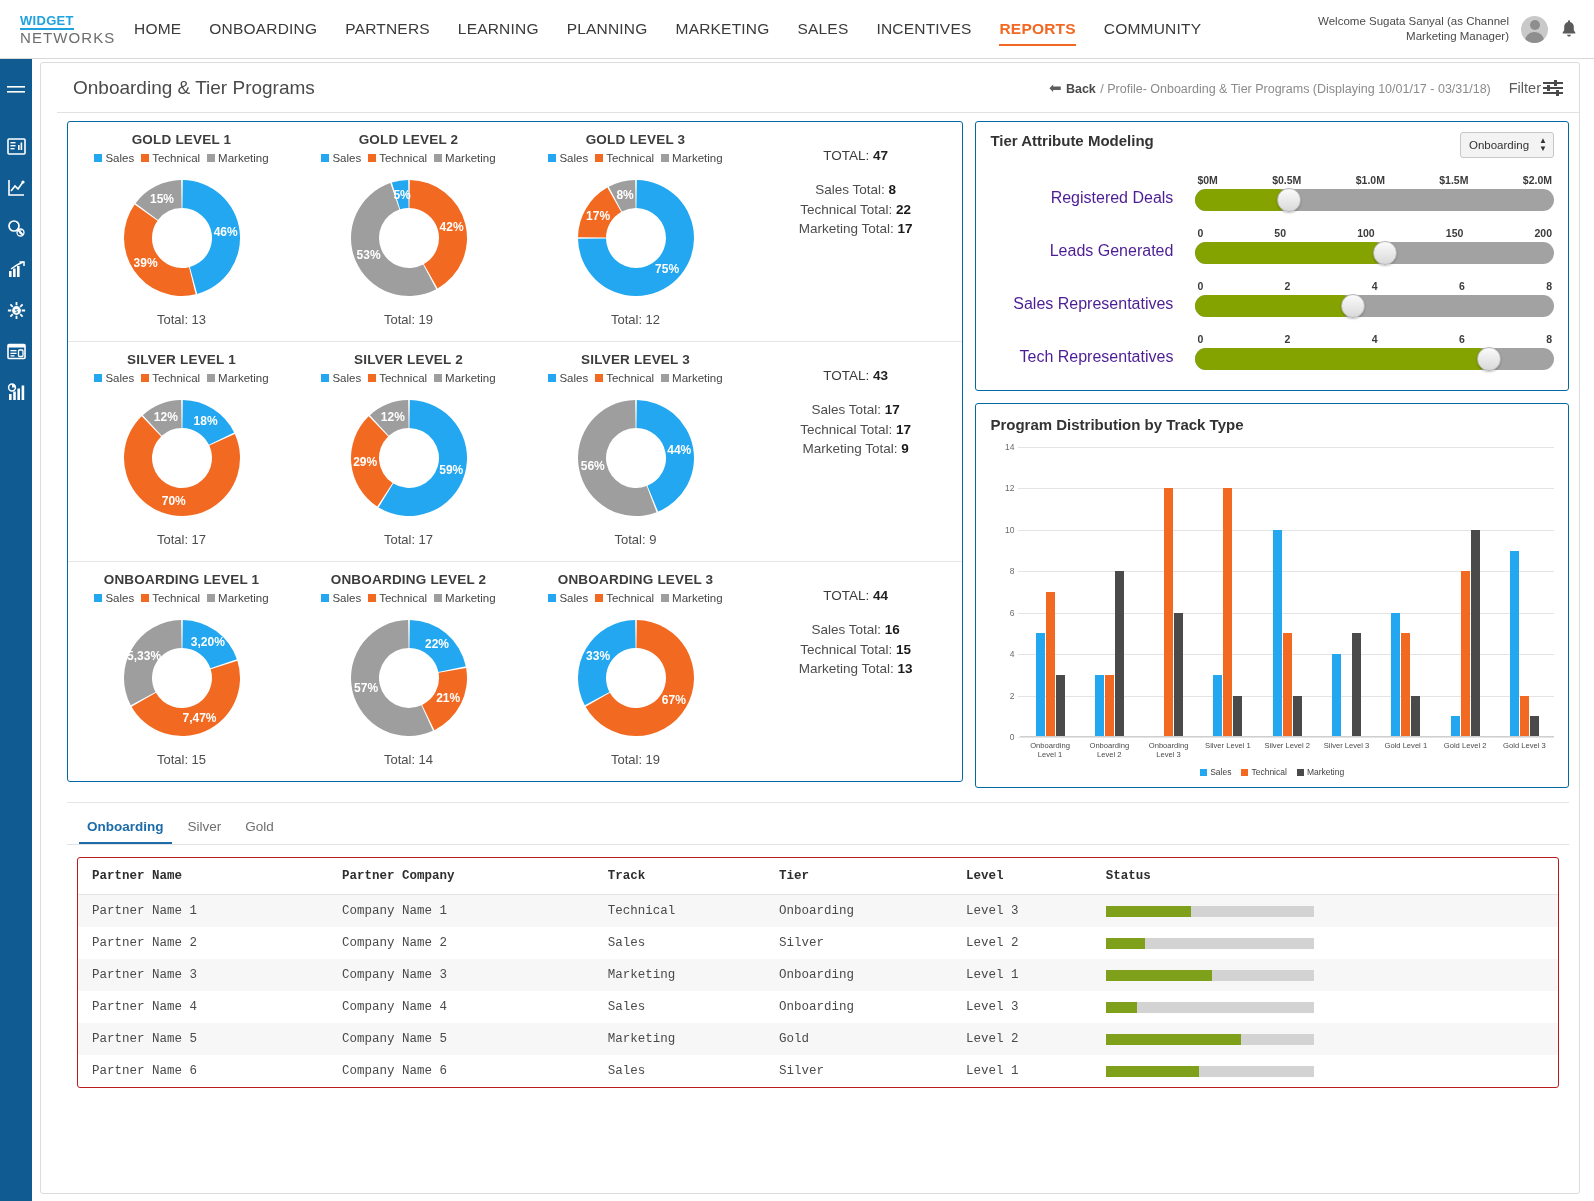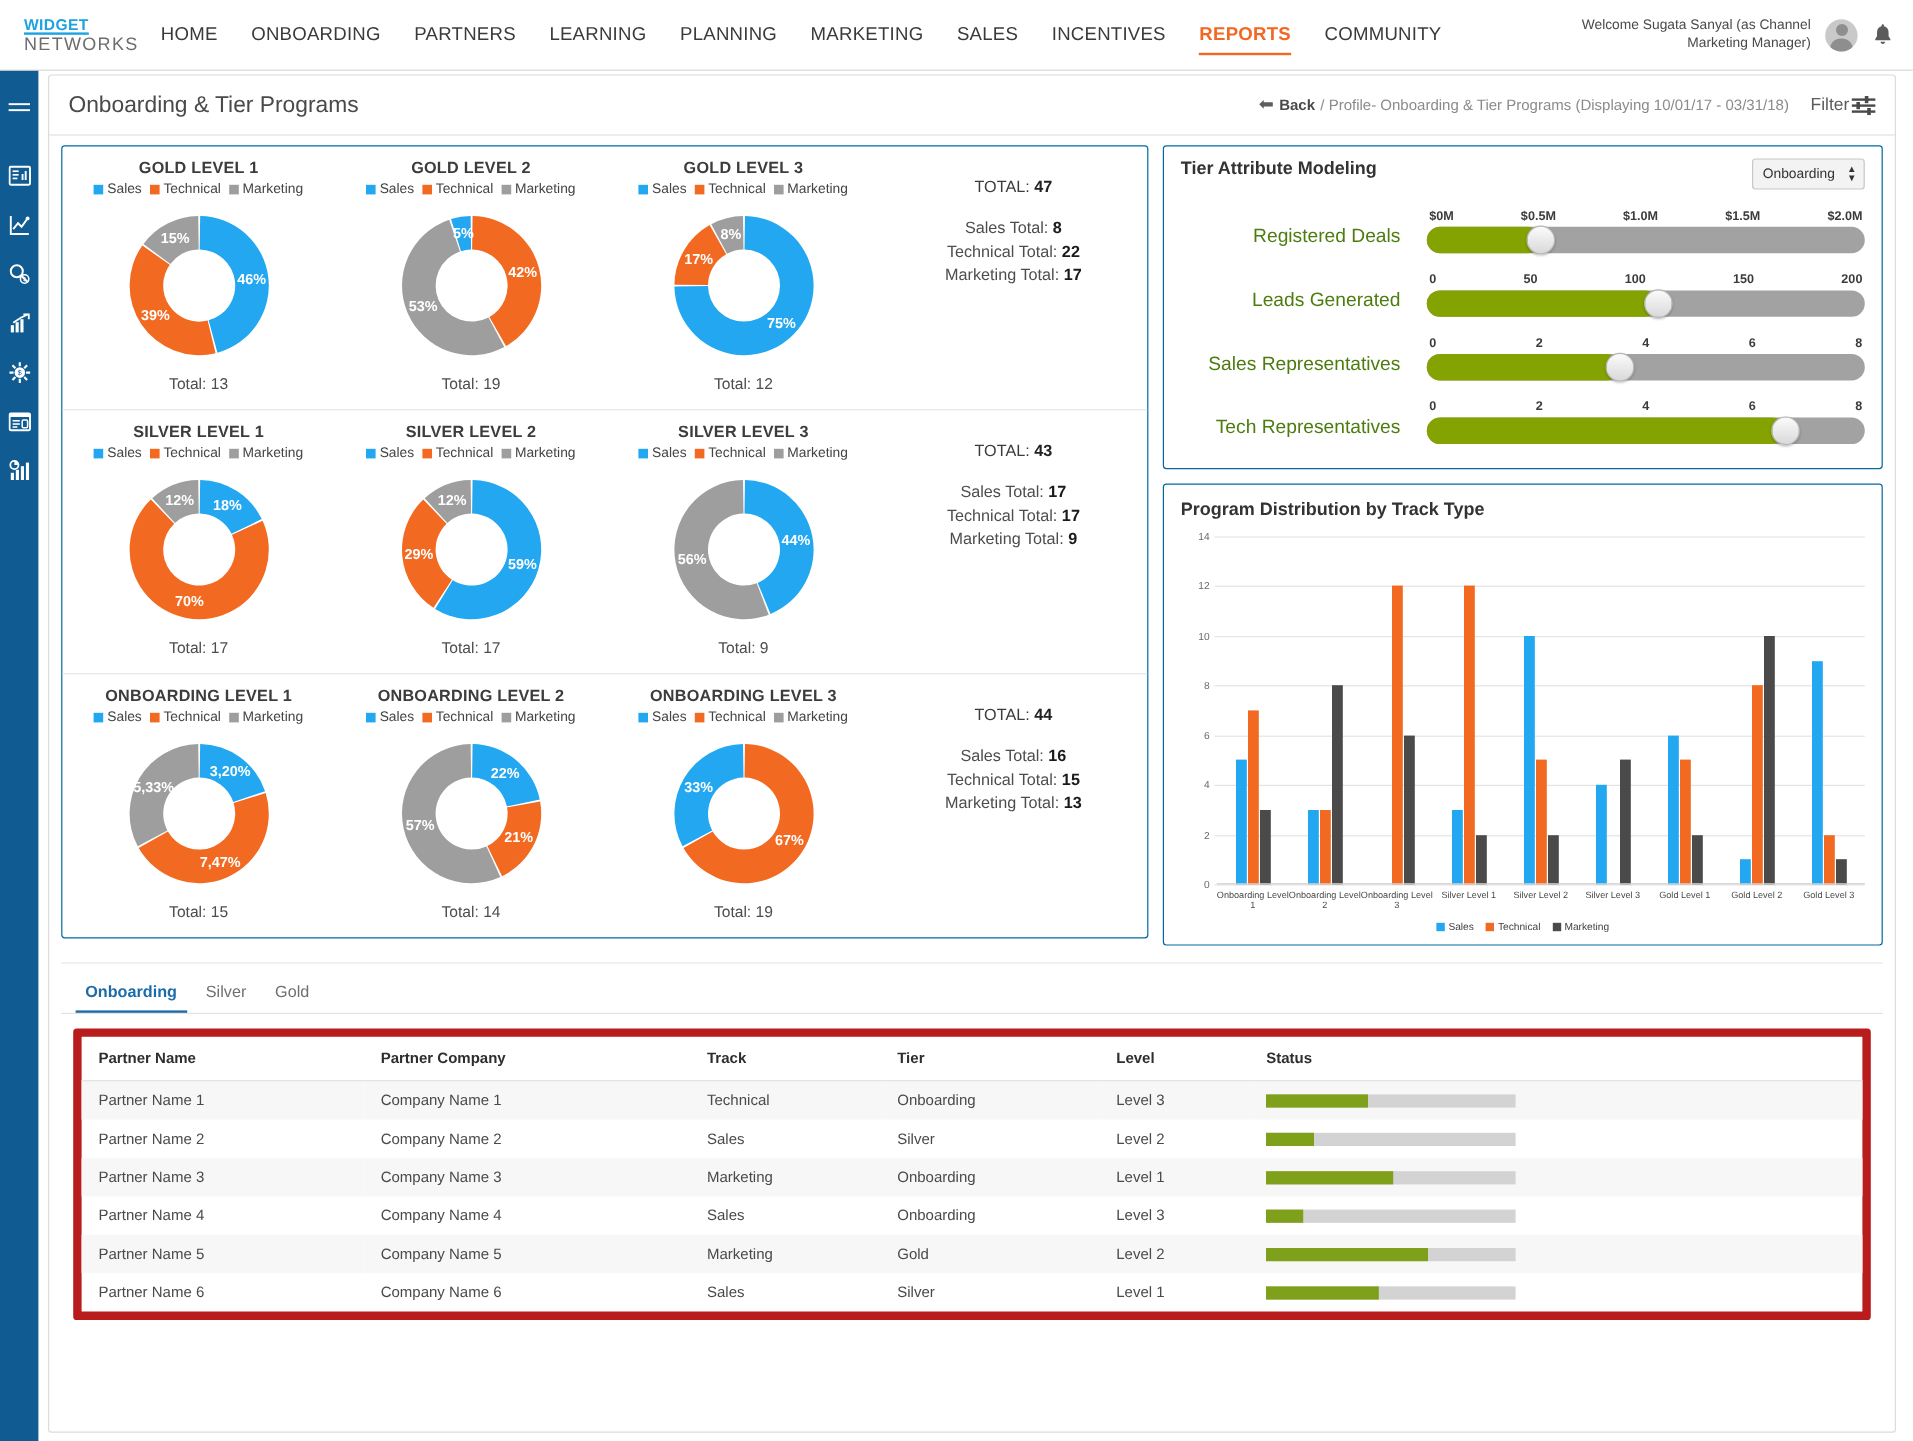--- a/index.html
+++ b/index.html
@@ -47,21 +47,21 @@
     background: #105c92;
   }
   .rail-ico {
     width: 32px; height: 41px; display: flex; align-items: center; justify-content: center;
     color: #ffffff; cursor: pointer;
   }
   .rail-hamb { margin-top: 10px; margin-bottom: 16px;}
   
   .page {
     position: absolute; top: 62px; left: 40px; width: 1540px; height: 1132px;
-    background: #fff; border: 1px solid #dcdcdc; border-radius: 3px;
+    background: #fff; border: 1px solid #dcdcdc; border-radius: 3px; padding-left: 16px;
   }
   .page-head {
     height: 50px; border-bottom: 1px solid #e2e2e2; display: flex; align-items: center;
     padding: 0 16px;
   }
   .page-title { font-size: 19px; color: #4a4a4a; font-weight: 400; }
   .crumbwrap { margin-left: auto; display: flex; align-items: center; gap: 18px; }
   .back-arrow { color: #5d5d5d; font-size: 15px; }
   .crumb-back { font-weight: bold; color: #4a4a4a; font-size: 12.5px; }
   .crumb-rest { color: #8b8b8b; font-size: 12.5px; }
@@ -90,21 +90,21 @@
   .tam { padding: 10px 14px 20px 14px; }
   .tam-head { display:flex; align-items:flex-start; }
   .tam-title { font-size: 15px; font-weight: bold; color: #333; }
   .tam-select {
     margin-left:auto; border:1px solid #c7c7c7; background:#f3f3f3; border-radius:3px;
     font-size: 11.5px; color:#333; padding: 4px 6px 4px 8px; display:flex; align-items:center; gap:10px;
     cursor:pointer;
   }
   .slider-row { display:flex; align-items:flex-end; margin-top: 16px; }
   .slider-label { width: 205px; text-align: right; padding-right: 22px; font-size: 16px;
-     color:#4d7c0f; padding-bottom: 4px;}
+     color:#4c1d95; padding-bottom: 4px;}
   .slider-area { flex:1; }
   .slider-ticks { display:flex; justify-content:space-between; font-size: 10.5px;
      font-weight:bold; color:#3b3b3b; padding: 0 2px 3px 2px; }
   .slider-track { position:relative; height: 22px; border-radius: 11px; background:#a2a2a2; }
   .slider-fill { position:absolute; left:0; top:0; bottom:0; border-radius: 11px; background:#84a200; }
   .slider-knob {
     position:absolute; top:-1px; width: 24px; height: 24px; border-radius:50%;
     background: linear-gradient(#fbfbfb,#d9d9d9); border:1px solid #b6b6b6; transform: translateX(-12px);
     box-shadow: 0 1px 2px rgba(0,0,0,.25);
   }
@@ -121,21 +121,21 @@
   .bc-xaxis { position:absolute; left: 30px; right:0; bottom: 0; height:1px; background:#cfcfcf; }
   .bc-xlabels { display:flex; margin: 4px 14px 0 44px; }
   .bc-xlabels span { flex:1; text-align:center; font-size: 7.6px; color:#4a4a4a; }
   .bc-legend { display:flex; justify-content:center; gap:10px; font-size: 8.5px; color:#3f3f3f;
      margin-top: 8px; padding-bottom: 10px;}
   
   .tabsec { margin: 14px 10px 0 10px; border-top: 1px solid #e6e6e6; }
   .tabs { display:flex; gap: 8px; padding: 12px 12px 0 12px; border-bottom:1px solid #e3e3e3;}
   .tab { font-size: 13.5px; color:#6f6f6f; padding: 4px 8px 8px 8px; cursor:pointer;}
   .tab.active { color:#1b6ca8; font-weight:bold; border-bottom: 2px solid #1b6ca8; }
-  .tablewrap { margin: 12px 10px 10px 10px; border:7px solid #b91c1c; border-radius:3px; }
+  .tablewrap { margin: 12px 10px 10px 10px; border:1px solid #b91c1c; border-radius:3px;font-family:Liberation Mono, monospace; }
   table { width:100%; border-collapse: collapse; }
   th { text-align:left; font-size: 12.5px; color:#2e2e2e; padding: 11px 0 11px 14px;
      border-bottom:1px solid #e4e4e4; font-weight:bold;}
   td { font-size: 12.5px; color:#4a4a4a; padding: 9px 0 9px 14px; }
   tbody tr:nth-child(odd) { background: #f7f7f7; }
   .statusbar { width: 208px; height: 11px; background:#d3d3d3; }
   .statusfill { height: 11px; background:#7fa01a; }
 </style>
 </head>
 <body>

